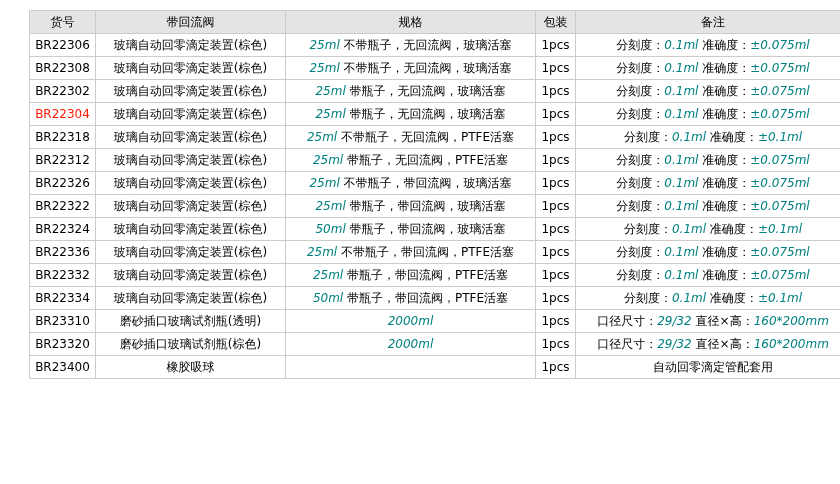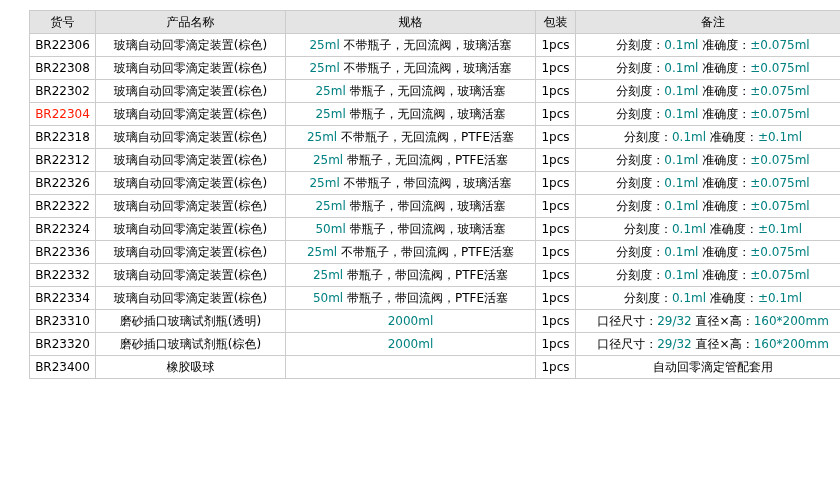--- a/index.html
+++ b/index.html
@@ -34,41 +34,42 @@
     vertical-align: middle;
     white-space: nowrap;
     overflow: hidden;
     font-weight: normal;
   }
   .product-table th {
     background: var(--header-bg, #e4e4e4);
   }
   .num {
     color: var(--number-accent, #008080);
+    font-style: italic;
   }
   td.red {
     color: var(--highlight-code, #ff1a00);
   }
 </style>
 </head>
 <body>
 
 <div class="table-wrap">
   <table class="product-table">
     <colgroup>
       <col style="width:66px">
       <col style="width:190px">
       <col style="width:250px">
       <col style="width:40px">
       <col style="width:275px">
     </colgroup>
     <thead>
       <tr>
         <th>货号</th>
-        <th>产品名称</th>
+        <th>带回流阀</th>
         <th>规格</th>
         <th>包装</th>
         <th>备注</th>
       </tr>
     </thead>
     <tbody>
         <tr>
           <td>BR22306</td>
           <td>玻璃自动回零滴定装置(棕色)</td>
           <td><span class="num">25ml</span><span> 不带瓶子，无回流阀，玻璃活塞</span></td>

